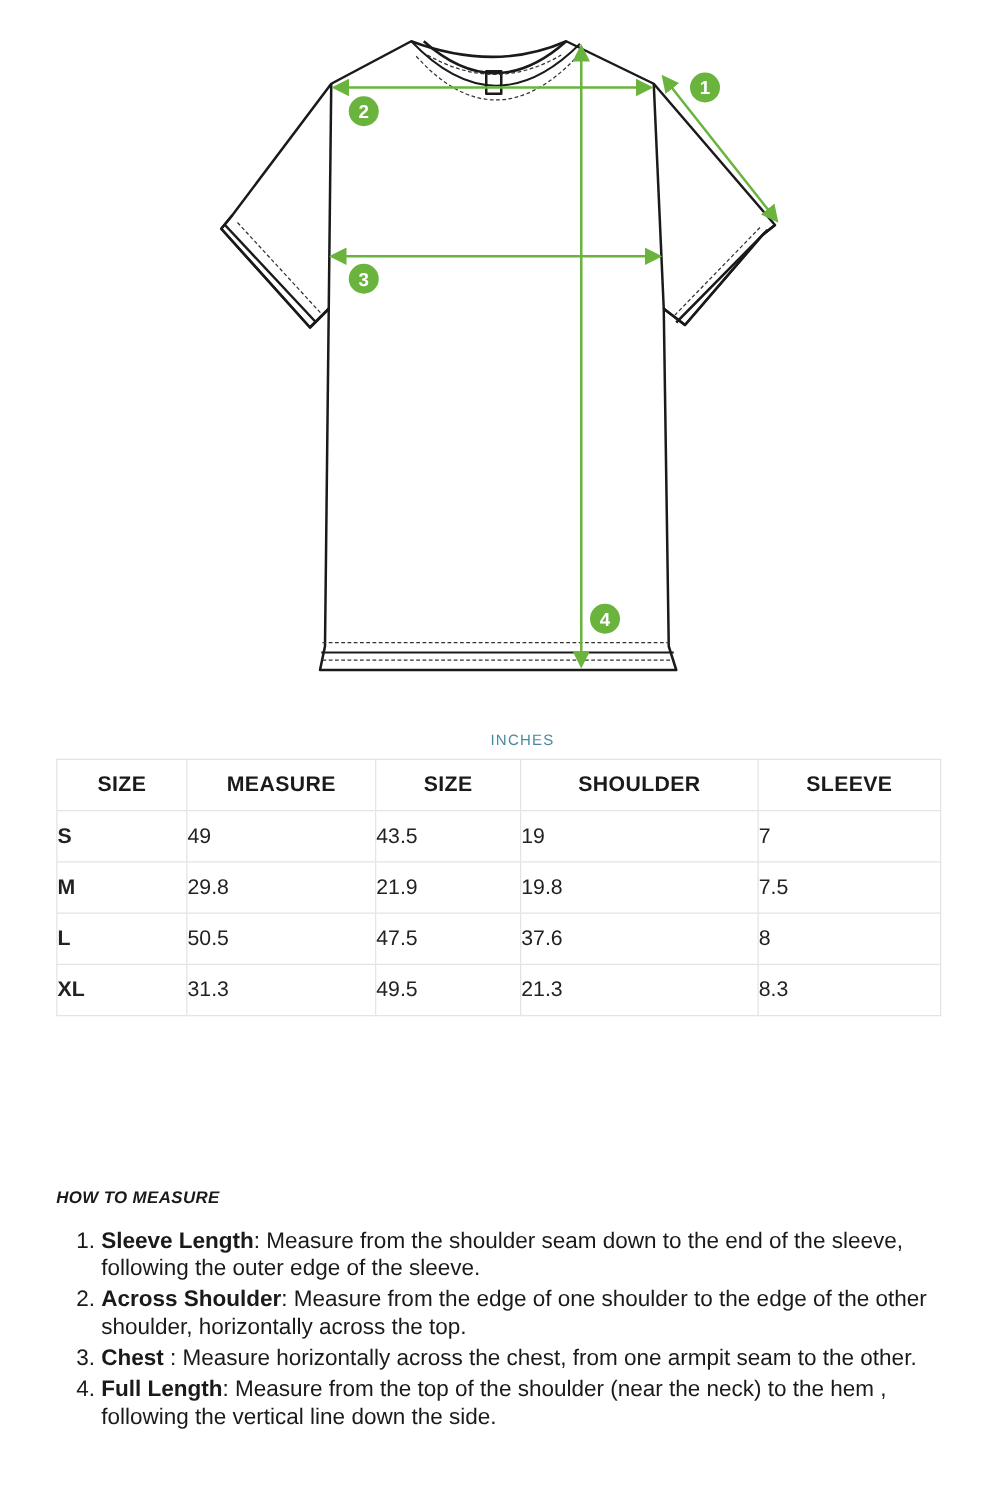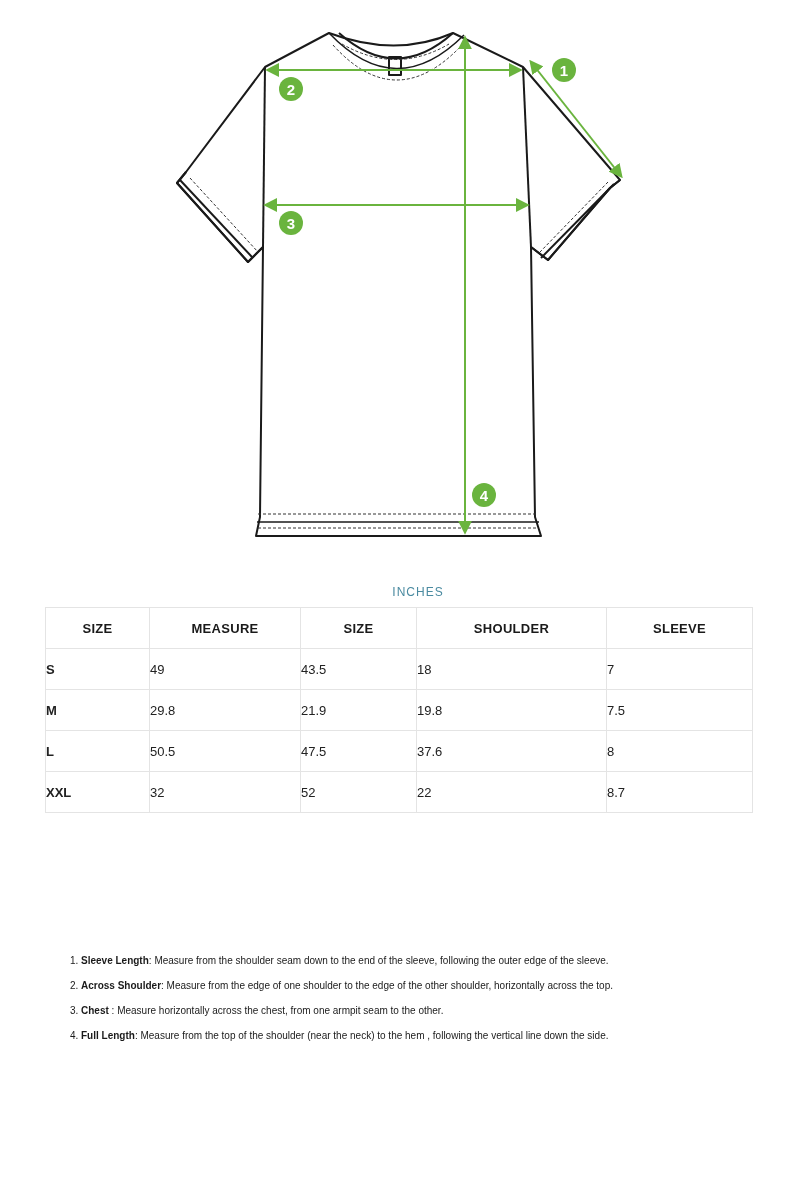--- a/index.html
+++ b/index.html
@@ -4,28 +4,28 @@
 <style>
   html, body { margin: 0; padding: 0; background: #ffffff; }
   body { width: 800px; height: 1200px; position: relative; overflow: hidden;
          font-family: "Liberation Sans", "DejaVu Sans", sans-serif; color: #1a1a1a; }
   .diagram { position: absolute; left: 0; top: 0; width: 800px; height: 560px; }
   .unit-label { position: absolute; top: 585px; left: 0; width: 836px; text-align: center;
                 font-size: 12px; letter-spacing: 1px; color: #4a8aa0; }
   table.size-table { position: absolute; left: 45px; top: 607px; width: 707px;
                      border-collapse: collapse; table-layout: fixed; }
   table.size-table th, table.size-table td { border: 1px solid #e4e4e4; height: 40px;
-                     font-size: 13px; padding: 0; }
+                     font-size: 17px; padding: 0; }
   table.size-table th { font-weight: bold; letter-spacing: 0.3px; }
   table.size-table td.size-cell { font-weight: bold; }
   table.size-table td { color: #222; }
   .howto { position: absolute; left: 45px; top: 950px; width: 710px; }
   .howto-title { font-size: 13.5px; font-weight: bold; font-style: italic; letter-spacing: 0.3px;
                  margin: 0 0 16px 0; }
-  .howto ol { margin: 0; padding-left: 36px; font-size: 10px; line-height: 22px; }
+  .howto ol { margin: 0; padding-left: 36px; font-size: 18px; line-height: 22px; }
   .howto li { margin-bottom: 3px; padding-left: 0; }
   .howto li b { font-weight: bold; }
 </style>
 </head>
 <body>
 
 <div class="diagram">
   <svg width="800" height="560" viewBox="0 0 800 560" xmlns="http://www.w3.org/2000/svg">
     <defs>
       <marker id="arr" viewBox="0 0 10 10" refX="8" refY="5" markerWidth="7" markerHeight="7" orient="auto-start-reverse">
@@ -104,47 +104,48 @@
       <th>SIZE</th>
       <th>SHOULDER</th>
       <th>SLEEVE</th>
     </tr>
   </thead>
   <tbody>
     <tr>
       <td class="size-cell">S</td>
       <td>49</td>
       <td>43.5</td>
-      <td>18</td>
+      <td>19</td>
       <td>7</td>
     </tr>
     <tr>
       <td class="size-cell">M</td>
       <td>29.8</td>
       <td>21.9</td>
       <td>19.8</td>
       <td>7.5</td>
     </tr>
     <tr>
       <td class="size-cell">L</td>
       <td>50.5</td>
       <td>47.5</td>
       <td>37.6</td>
       <td>8</td>
     </tr>
     <tr>
-      <td class="size-cell">XXL</td>
-      <td>32</td>
-      <td>52</td>
-      <td>22</td>
-      <td>8.7</td>
+      <td class="size-cell">XL</td>
+      <td>31.3</td>
+      <td>49.5</td>
+      <td>21.3</td>
+      <td>8.3</td>
     </tr>
   </tbody>
 </table>
 
 <div class="howto">
+  <p class="howto-title">HOW TO MEASURE</p>
   <ol>
     <li><b>Sleeve Length</b><span>: </span><span>Measure from the shoulder seam down to the end of the sleeve, following the outer edge of the sleeve.</span></li>
     <li><b>Across Shoulder</b><span>: </span><span>Measure from the edge of one shoulder to the edge of the other shoulder, horizontally across the top.</span></li>
     <li><b>Chest</b><span> : </span><span>Measure horizontally across the chest, from one armpit seam to the other.</span></li>
     <li><b>Full Length</b><span>: </span><span>Measure from the top of the shoulder (near the neck) to the hem , following the vertical line down the side.</span></li>
   </ol>
 </div>
 
 </body></html>

